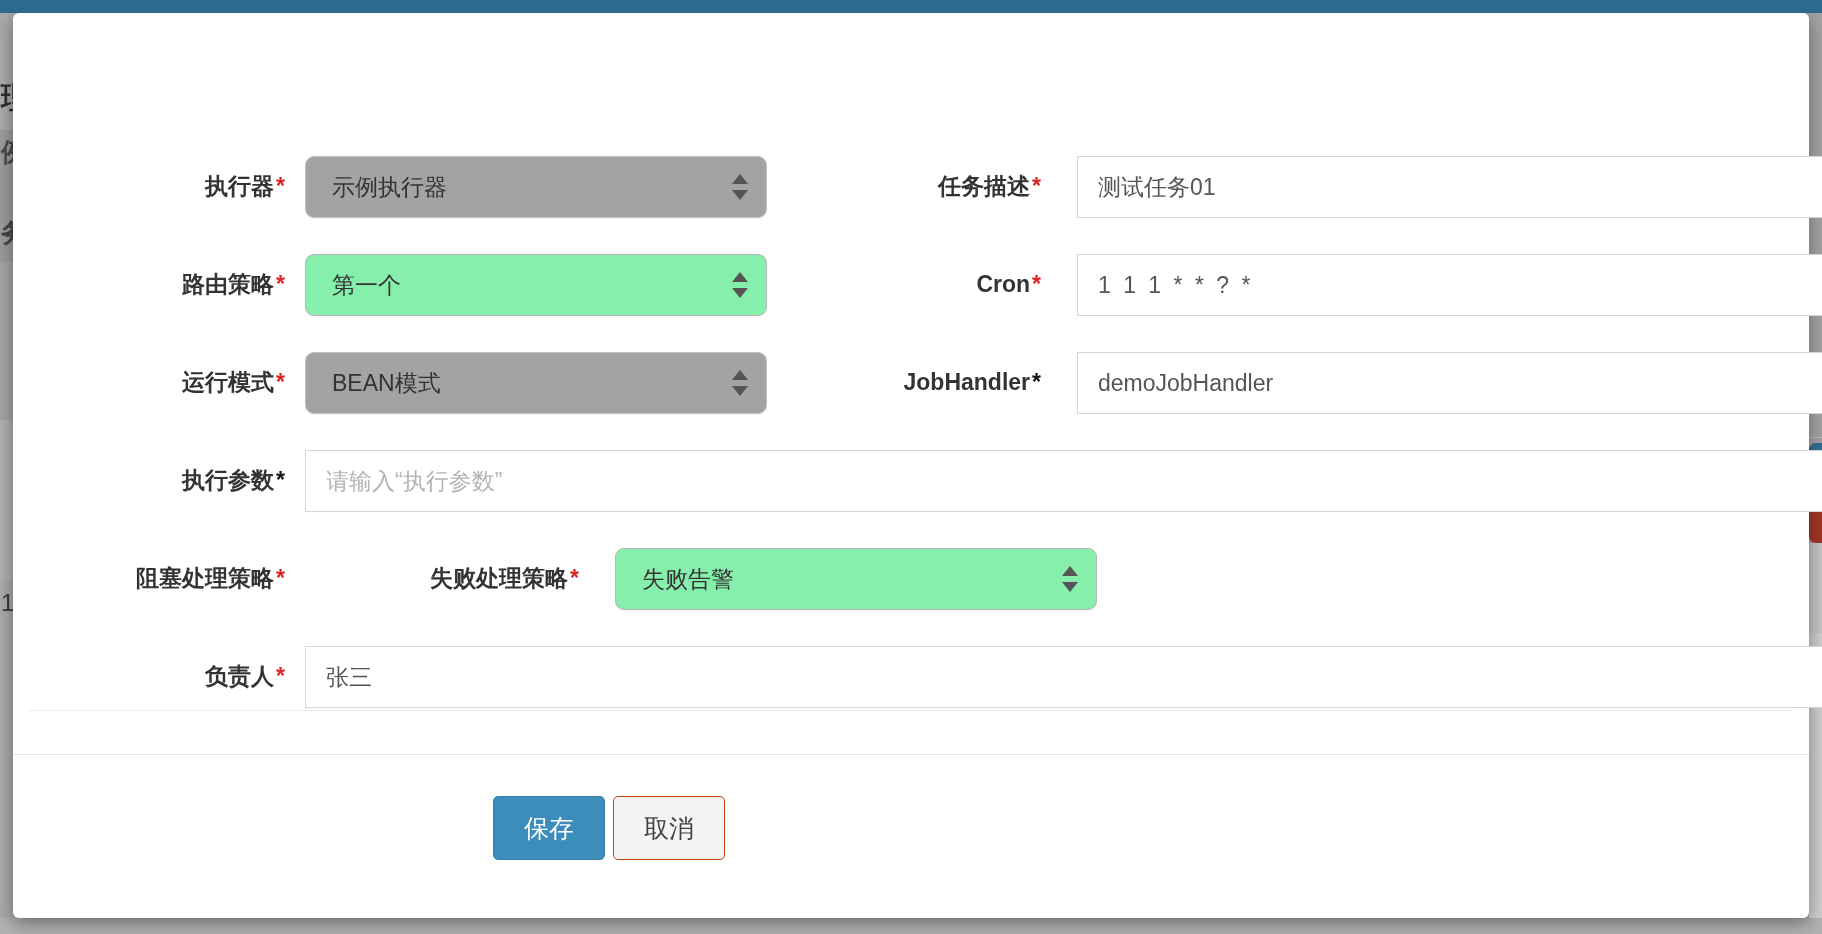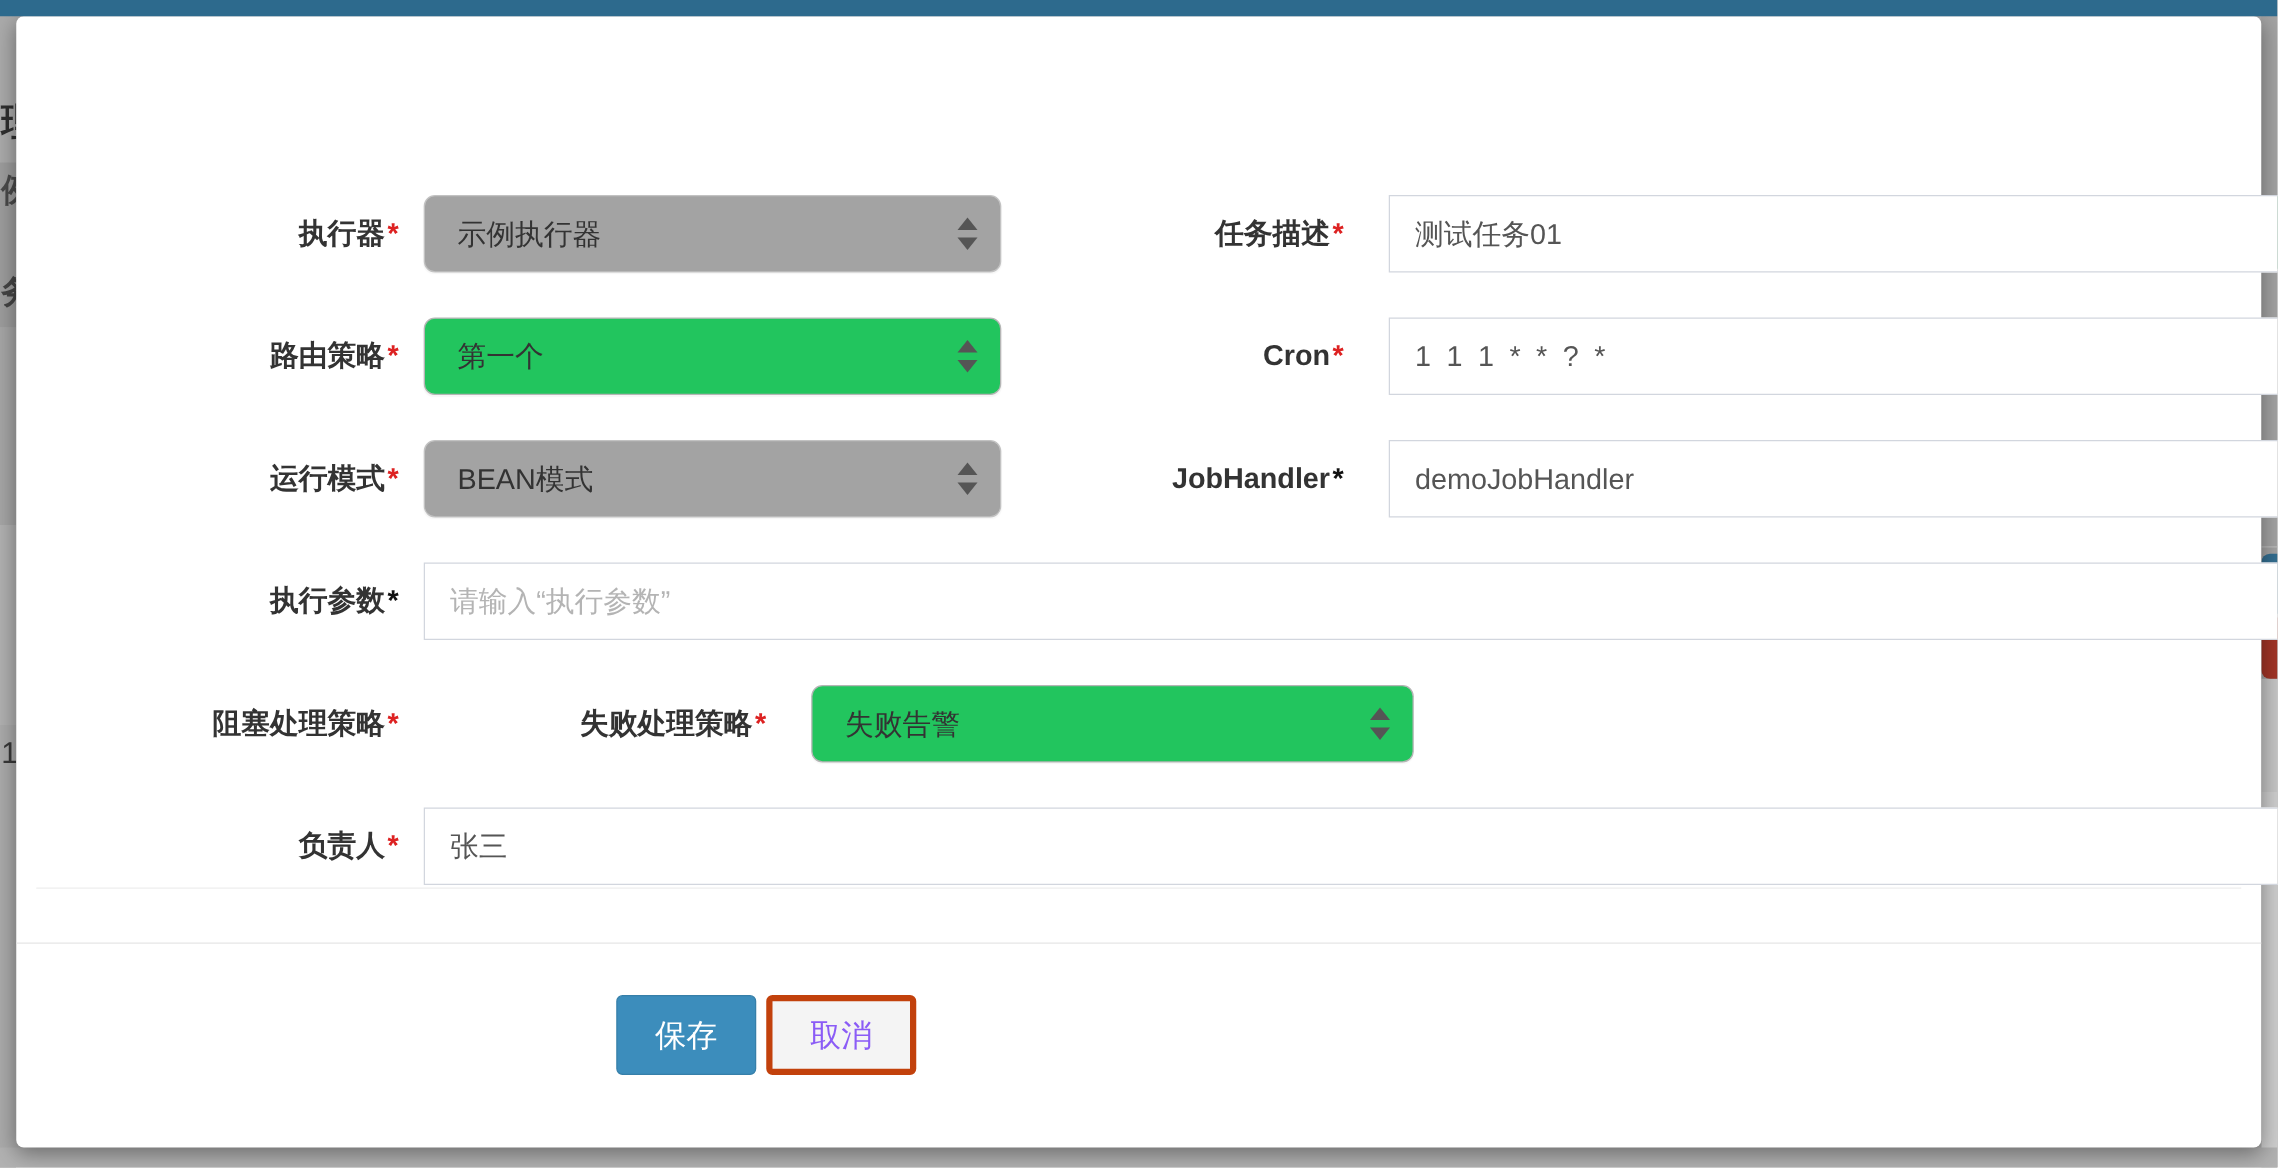--- a/index.html
+++ b/index.html
@@ -24,29 +24,29 @@
   .modal {
     position:absolute; left:13px; top:13px; width:1796px; height:905px;
     background:#fff; border-radius:6px; box-shadow:0 5px 18px rgba(0,0,0,.4); z-index:2;
   }
   .modal-header { height:105px; border-bottom:1px solid #e5e5e5; display:flex; align-items:center; padding:0 30px; }
   .modal-title { font-size:30px; font-weight:600; color:#333; }
 
   .form { position:absolute; left:0; right:0; top:106px; padding-top:37px; }
   .row { display:flex; align-items:center; height:62px; margin-bottom:36px; }
   .lbl { font-size:23px; font-weight:bold; color:#333; text-align:right; line-height:1.1; }
-  .lbl.l-left  { width:326px; padding-right:20px; flex:none; }
+  .lbl.l-left  { width:292px; padding-right:20px; flex:none; }
   .lbl.l-right { width:310px; padding-right:36px; flex:none;padding-left:32px; }
   .star { margin-left:2px; }
 
   .ctrl-l { width:462px; flex:none; }
   .ctrl-r { width:482px; flex:none; }
 
   .select {
-    position:relative; height:62px; background:#22c55e;
+    position:relative; height:62px; background:#86efac;
     border:1px solid #b5b5b5; border-radius:9px;
     display:flex; align-items:center; padding:0 52px 0 26px;
     font-size:23px; color:#333; cursor:default; box-shadow:0 1px 1px rgba(0,0,0,.04);
   }
   .select.dis { background:#a3a3a3; border-color:#c2c2c2; }
   .sel-val { overflow:hidden; white-space:nowrap; }
   .caret { position:absolute; right:18px; top:50%; transform:translateY(-50%); display:flex; flex-direction:column; gap:6px; }
   .caret i { display:block; width:0; height:0; border-left:8px solid transparent; border-right:8px solid transparent; }
   .caret .up { border-bottom:10px solid #555; }
   .caret .dn { border-top:10px solid #555; }
@@ -59,21 +59,21 @@
   .inp::placeholder { color:#b4b4b4; opacity:1; }
   .inp.cron { letter-spacing:3px; }
 
   .hr1 { position:absolute; left:16px; right:16px; top:697px; height:1px; background:#eeeeee; }
   .hr2 { position:absolute; left:0; right:0; top:741px; height:1px; background:#e6e6e6; }
 
   .btn-row { position:absolute; left:480px; top:783px; display:flex; }
   .btn { font-size:25px; padding:0 30px; height:64px; border-radius:5px; cursor:pointer;
          font-family:Liberation Sans, sans-serif; }
   .btn-save { background:#3c8dbc; border:1px solid #367fa9; color:#fff; }
-  .btn-cancel { background:#f4f4f4; border:5px solid #c2410c; color:#8b5cf6; margin-left:8px; }
+  .btn-cancel { background:#f4f4f4; border:1px solid #c2410c; color:#404040; margin-left:8px; }
 </style>
 </head>
 <body>
 
 <div class="topbar"></div>
 
 <div class="strip strip-left">
   <div class="seg" style="top:0;height:117px;background:#ababab;"></div>
   <div class="seg" style="top:117px;height:132px;background:#9d9d9d;"></div>
   <div class="seg" style="top:249px;height:158px;background:#a6a6a6;"></div>

